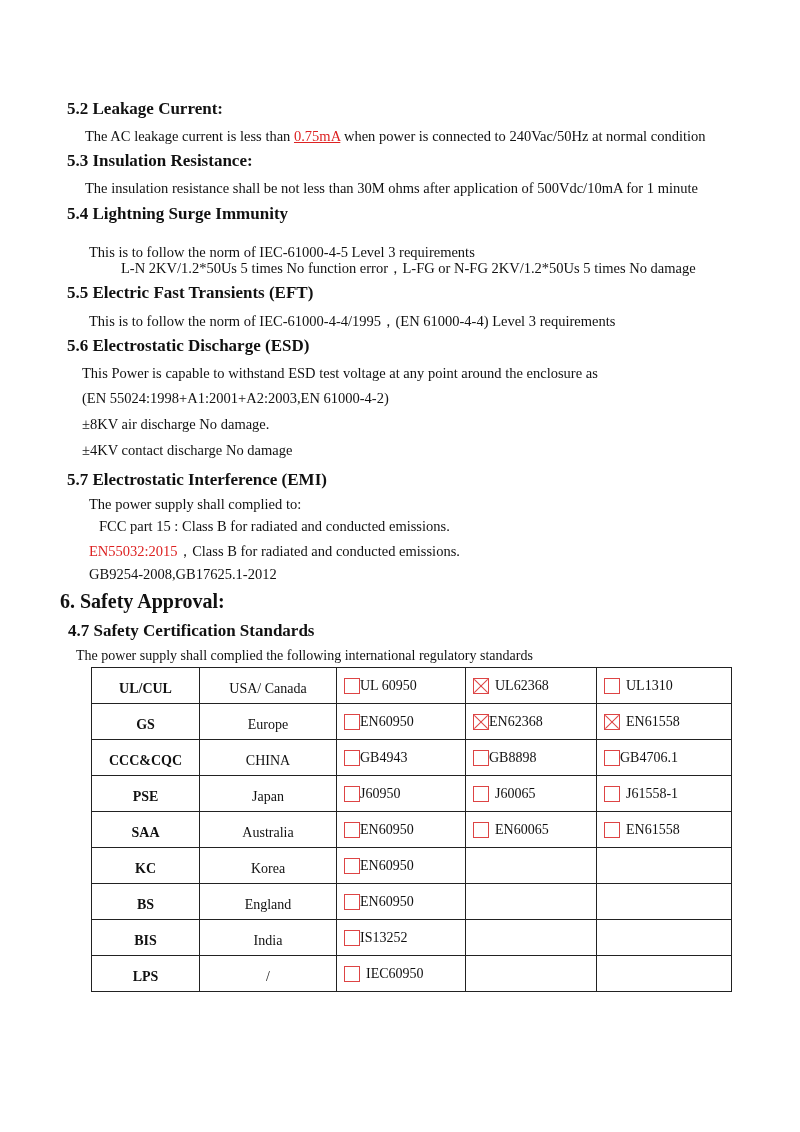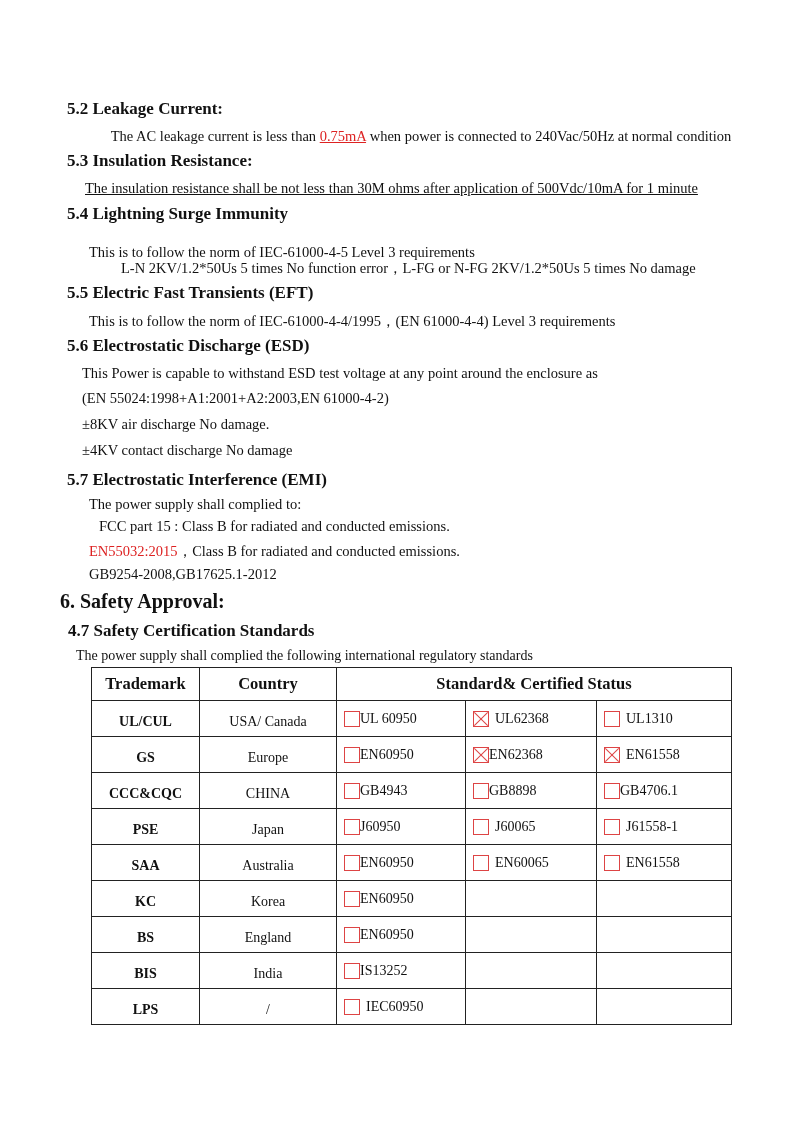--- a/index.html
+++ b/index.html
@@ -1,21 +1,21 @@
 <!DOCTYPE html>
 <html><head>
 <meta charset="utf-8">
 <style>
   html, body { margin: 0; padding: 0; background: #ffffff; }
   body { width: 800px; height: 1132px; position: relative; overflow: hidden;
          font-family: "Liberation Serif", "DejaVu Serif", serif; color: #111; }
   .abs { position: absolute; white-space: nowrap; }
   .h2 { font-weight: bold; font-size: 17px; }
   .h1 { font-weight: bold; font-size: 20px; }
-  .p { font-size: 14.5px; text-align: center; }
+  .p { font-size: 14.5px; }
   .red { color: #d22; }
   .ul { text-decoration: underline; }
   table.cert { position: absolute; left: 91px; top: 667px; border-collapse: collapse;
                font-family: "Liberation Serif", "DejaVu Serif", serif; }
   table.cert td, table.cert th { border: 1px solid #222; padding: 0; height: 29px; font-size: 14px; }
   table.cert th { font-size: 16.5px; font-weight: bold; height: 32px; }
   td.tm { font-weight: bold; text-align: center; width: 107px; padding-top: 6px !important; }
   td.ct { text-align: center; width: 136px; padding-top: 6px !important; }
   td.sc { width: 128px; }
   td.sc2 { width: 130px; }
@@ -29,21 +29,21 @@
   .cb.x::before { transform: translate(-50%,-50%) rotate(45deg); }
   .cb.x::after { transform: translate(-50%,-50%) rotate(-45deg); }
 </style>
 </head>
 <body>
 
 <div class="abs h2" style="left:67px;top:99px;">5.2 Leakage Current:</div>
 <div class="abs p" style="left:85px;top:128px;width:672px;overflow:hidden;"><span>The AC leakage current is less than </span><span class="red ul">0.75mA</span><span> when power is connected to 240Vac/50Hz at normal condition</span></div>
 
 <div class="abs h2" style="left:67px;top:151px;">5.3 Insulation Resistance:</div>
-<div class="abs p" style="left:85px;top:180px;text-decoration:underline;">The insulation resistance shall be not less than 30M ohms after application of 500Vdc/10mA for 1 minute</div>
+<div class="abs p" style="left:85px;top:180px;">The insulation resistance shall be not less than 30M ohms after application of 500Vdc/10mA for 1 minute</div>
 
 <div class="abs h2" style="left:67px;top:204px;">5.4 Lightning Surge Immunity</div>
 <div class="abs p" style="left:89px;top:244px;">This is to follow the norm of IEC-61000-4-5 Level 3 requirements</div>
 <div class="abs p" style="left:89px;top:259px;margin-left:32px;">L-N 2KV/1.2*50Us 5 times No function error，L-FG or N-FG 2KV/1.2*50Us 5 times No damage</div>
 
 <div class="abs h2" style="left:67px;top:283px;">5.5 Electric Fast Transients (EFT)</div>
 <div class="abs p" style="left:89px;top:312px;">This is to follow the norm of IEC-61000-4-4/1995，(EN 61000-4-4) Level 3 requirements</div>
 
 <div class="abs h2" style="left:67px;top:336px;">5.6 Electrostatic Discharge (ESD)</div>
 <div class="abs p" style="left:82px;top:365px;">This Power is capable to withstand ESD test voltage at any point around the enclosure as</div>
@@ -56,25 +56,20 @@
 <div class="abs p" style="left:99px;top:518px;">FCC part 15 : Class B for radiated and conducted emissions.</div>
 <div class="abs p" style="left:89px;top:542px;"><span class="red">EN</span><span class="red">55032:2015</span><span>，Class B for radiated and conducted emissions.</span></div>
 <div class="abs p" style="left:89px;top:566px;">GB9254-2008,GB17625.1-2012</div>
 
 <div class="abs h1" style="left:60px;top:590px;">6. Safety Approval:</div>
 <div class="abs h2" style="left:68px;top:621px;">4.7 Safety Certification Standards</div>
 <div class="abs p" style="left:76px;top:648px;font-size:14px;">The power supply shall complied the following international regulatory standards</div>
 
 <table class="cert">
   <tbody>
-      <tr>
-    <th style="width:107px;">Trademark</th>
-    <th style="width:136px;">Country</th>
-    <th colspan="3">Standard&amp; Certified Status</th>
-  </tr>
 
 
   <tr>
     <td class="tm">UL/CUL</td>
     <td class="ct">USA/ Canada</td>
     <td class="sc">
           <div class="cell">
             <span class="cb tight"></span>
             <span>UL 60950</span>
           </div>

